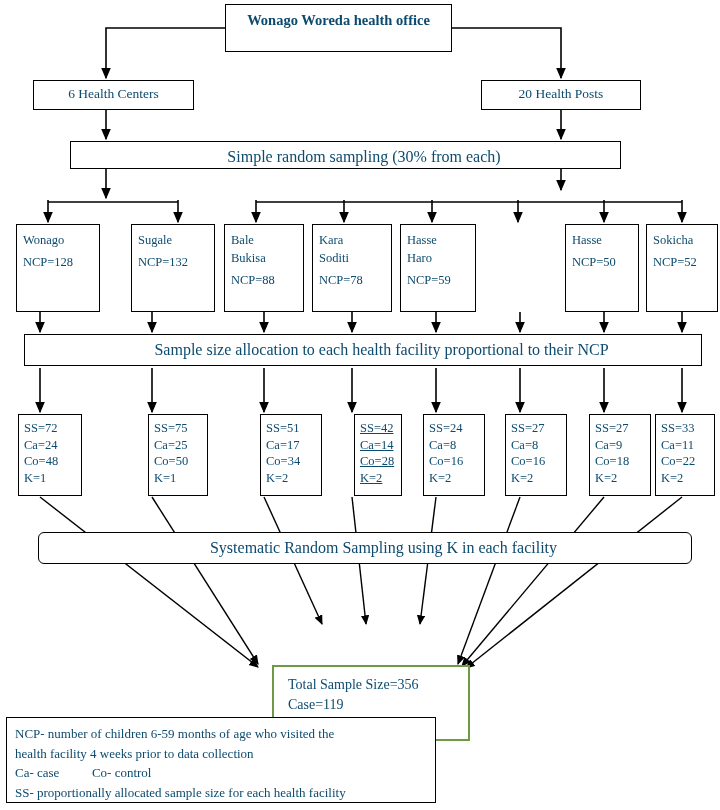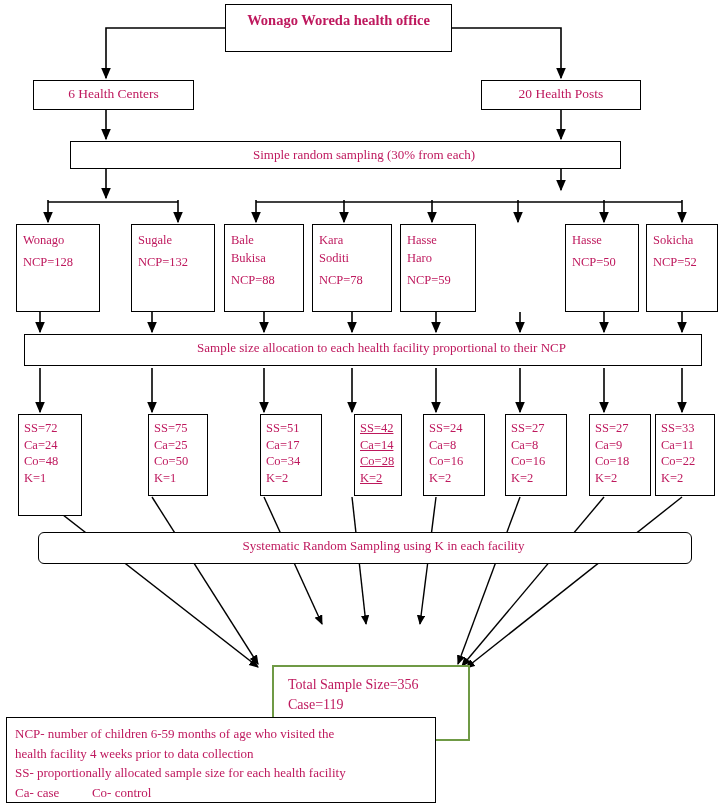--- a/index.html
+++ b/index.html
@@ -25,32 +25,32 @@
     width: 720px;
     height: 810px;
     pointer-events: none;
   }
   .node {
     position: absolute;
     box-sizing: border-box;
     border: 1px solid #000000;
     background: #ffffff;
     font-family: "Liberation Serif", serif;
-    color: #be185d;
+    color: #0c4a6e;
   }
   .title-box {
     text-align: center;
     font-weight: bold;
     font-size: 14.5px;
     line-height: 1.25;
     padding: 6px 6px 0 6px;
   }
   .band {
     text-align: center;
-    font-size: 13px;
+    font-size: 16px;
     line-height: 1.2;
     padding-top: 5px;
     padding-left: 37px;
   }
   .level-box {
     text-align: center;
     font-size: 13.5px;
     line-height: 1.2;
     padding-top: 5px;
   }
@@ -230,21 +230,21 @@
 
   <div class="node facility" style="left:646px; top:224px; width:72px; height:88px;">
     <span class="nm">Sokicha</span>
     <span class="ncp">NCP=52</span>
   </div>
 
   <div class="node band" style="left:24px; top:334px; width:678px; height:32px;">
     <span>Sample size allocation to each health facility proportional to their NCP</span>
   </div>
 
-  <div class="node ss" style="left:18px; top:414px; width:64px; height:102px;">
+  <div class="node ss" style="left:18px; top:414px; width:64px; height:82px;">
     <span>SS=72</span>
     <span>Ca=24</span>
     <span>Co=48</span>
     <span>K=1</span>
   </div>
 
   <div class="node ss" style="left:148px; top:414px; width:60px; height:82px;">
     <span>SS=75</span>
     <span>Ca=25</span>
     <span>Co=50</span>
@@ -299,17 +299,17 @@
 
   <div class="node total-box" style="left:272px; top:625px; width:198px; height:76px;">
     <span>Total Sample Size=356</span>
     <span>Case=119</span>
     <span>Control=237</span>
   </div>
 
   <div class="node legend" style="left:6px; top:717px; width:430px; height:86px;">
     <span>NCP- number of children 6-59 months of age who visited the</span>
     <span>health facility 4 weeks prior to data collection</span>
+    <span>Ca- case          Co- control</span>
     <span>SS- proportionally allocated sample size for each health facility</span>
-    <span>Ca- case          Co- control</span>
   </div>
 
 </div>
 
 </body></html>

